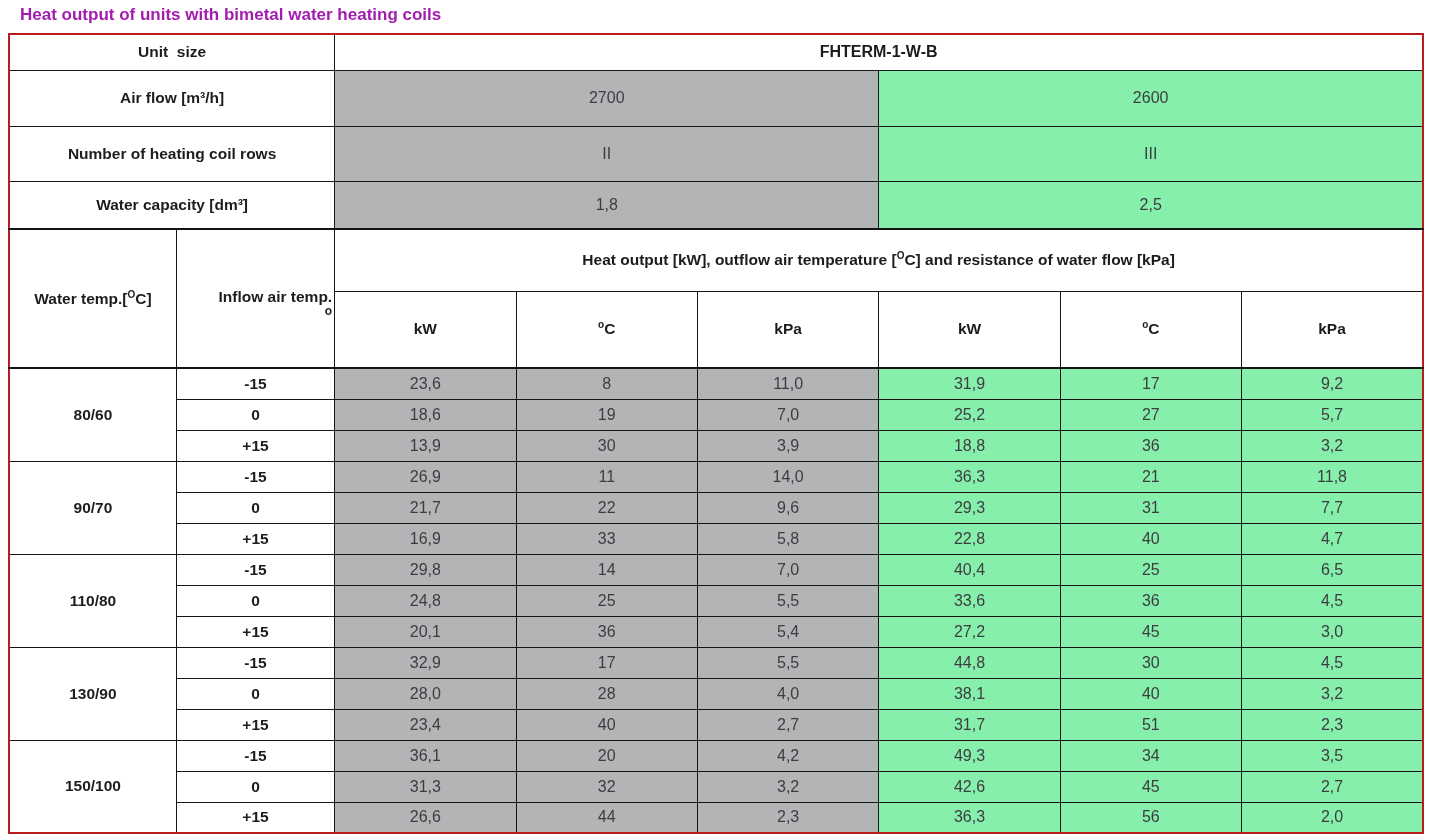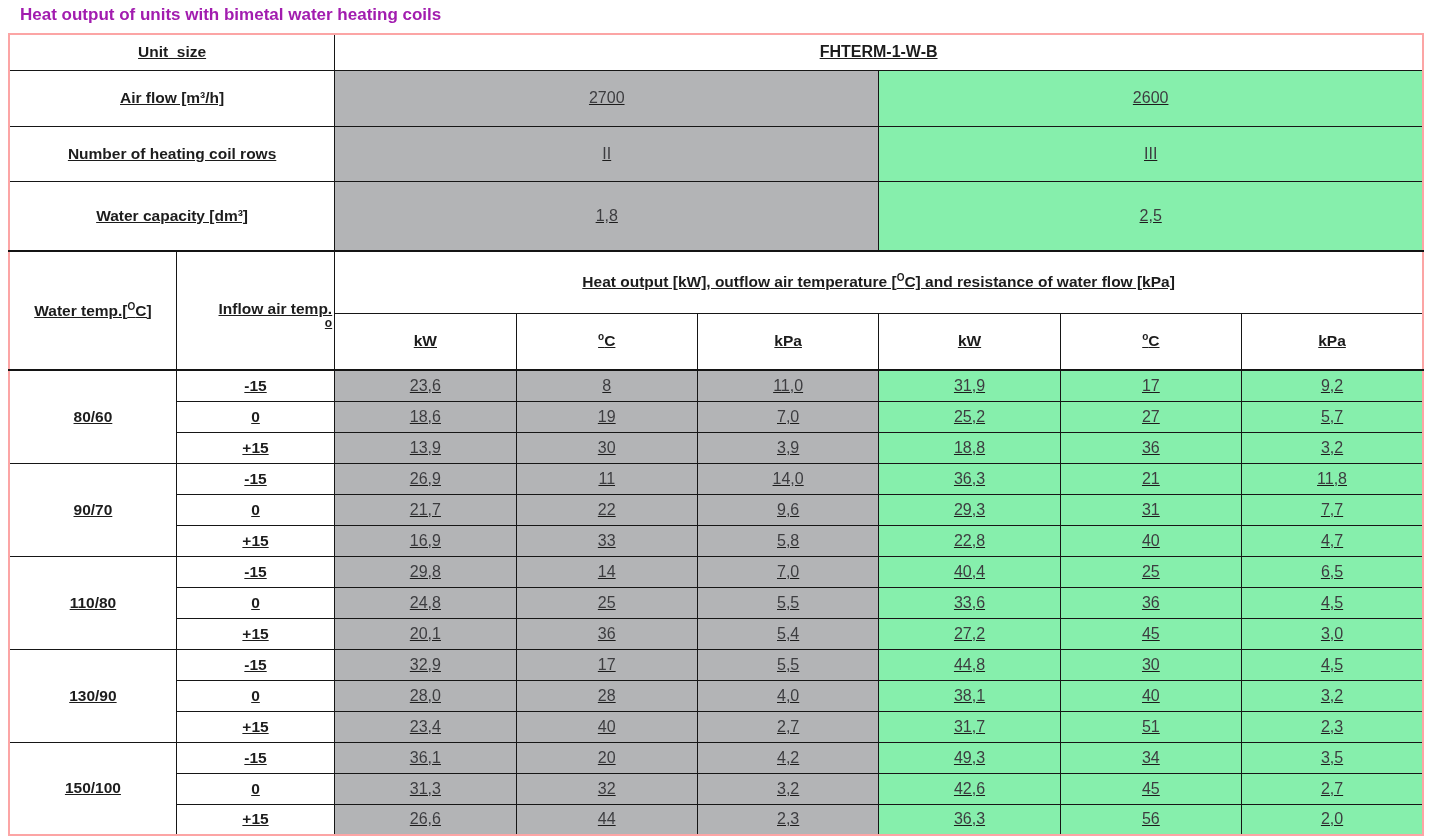--- a/index.html
+++ b/index.html
@@ -15,42 +15,41 @@
     font-size: 17px;
     line-height: 22px;
     color: #a21caf;
     font-weight: bold;
   }
   table.spec {
     border-collapse: collapse;
     table-layout: fixed;
     margin-left: 8px;
     width: 1416px;
-    border: 2px solid #fca5a5;
-    text-decoration: underline;
+    border: 2px solid #b91c1c;
   }
   td {
     border: 1px solid #161616;
     text-align: center;
     vertical-align: middle;
     padding: 0 2px;
     font-size: 15px;
     overflow: hidden;
   }
   
   col.c-wt  { width: 167px; }
   col.c-in  { width: 158px; }
   col.c-d   { width: 181px; }
   
   tr.r-unit   { height: 36px; }
   tr.r-air    { height: 56px; }
   tr.r-coil   { height: 55px; }
-  tr.r-cap    { height: 70px; }
+  tr.r-cap    { height: 48px; }
   tr.r-heath  { height: 62px; }
-  tr.r-units  { height: 57px; margin-top: 39px; }
+  tr.r-units  { height: 77px; margin-top: 39px; }
   tr.r-data   { height: 31px; }
 
   .lbl { font-weight: bold; font-size: 15.5px; color: #1d1d1d; }
   .pre-space { white-space: pre; }
   .hdr-model { font-weight: bold; font-size: 16px; }
   .heat-hdr  { font-weight: bold; font-size: 15.5px; }
   .unit-hdr  { font-weight: bold; font-size: 15.5px; }
   .val {
     font-size: 16px;
     font-weight: normal;

